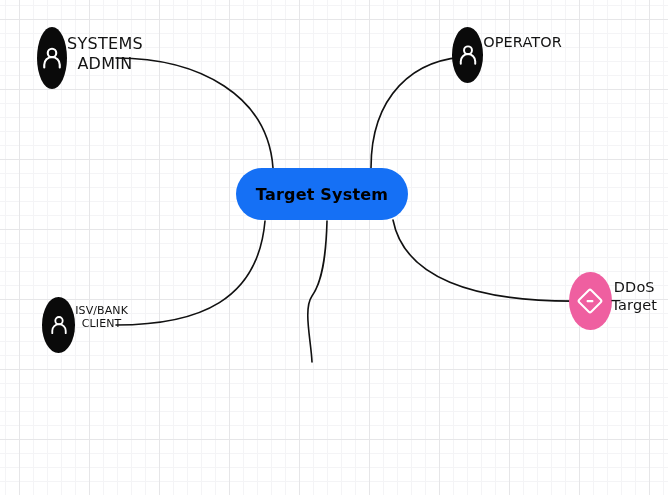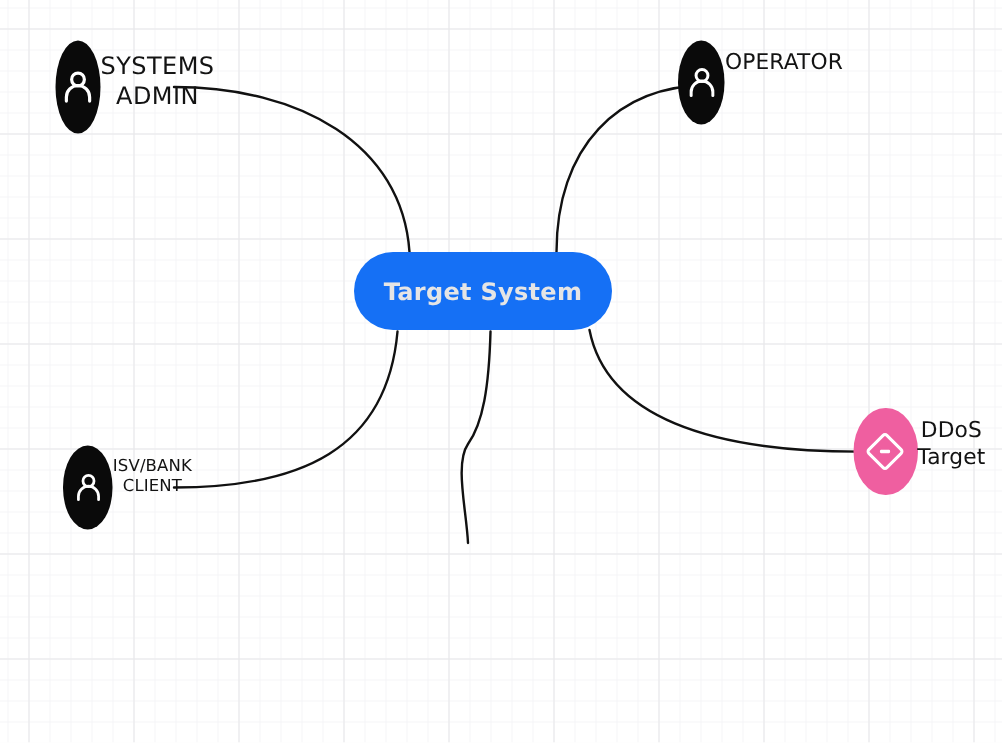--- a/index.html
+++ b/index.html
@@ -73,21 +73,21 @@
     top: 168px;
     width: 172px;
     height: 52px;
     border-radius: 26px;
     background: #1570f5;
     display: flex;
     align-items: center;
     justify-content: center;
   }
   #target-system .ts-text {
-    color: #e5e5e5;
+    color: #000000;
     font-size: 16px;
     font-weight: bold;
     letter-spacing: 0.2px;
     font-family: "DejaVu Sans", "Liberation Sans", sans-serif;
   }
 </style>
 </head>
 <body>
 
 <div id="canvas">

